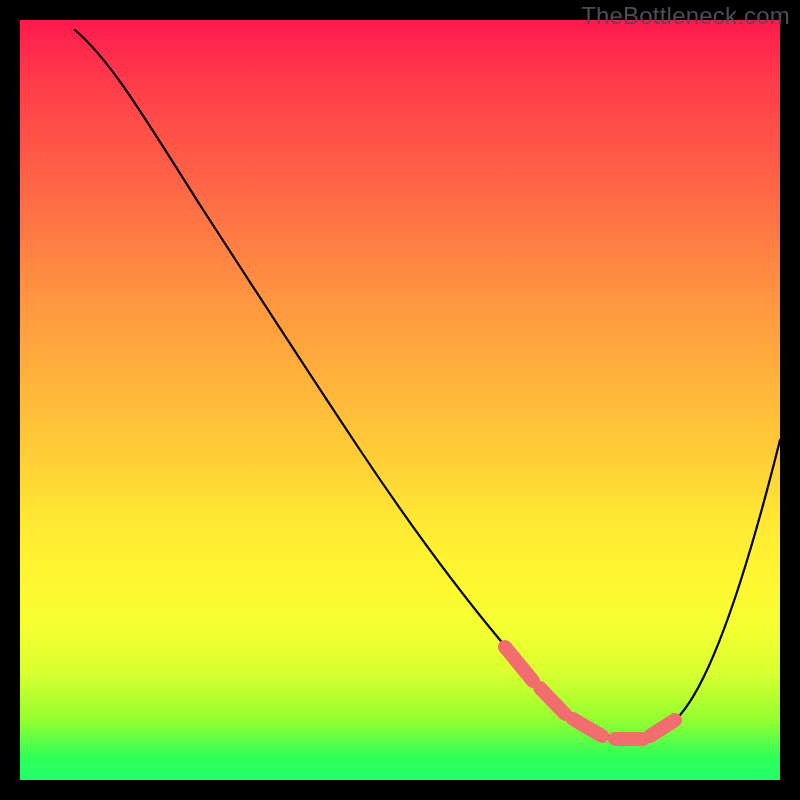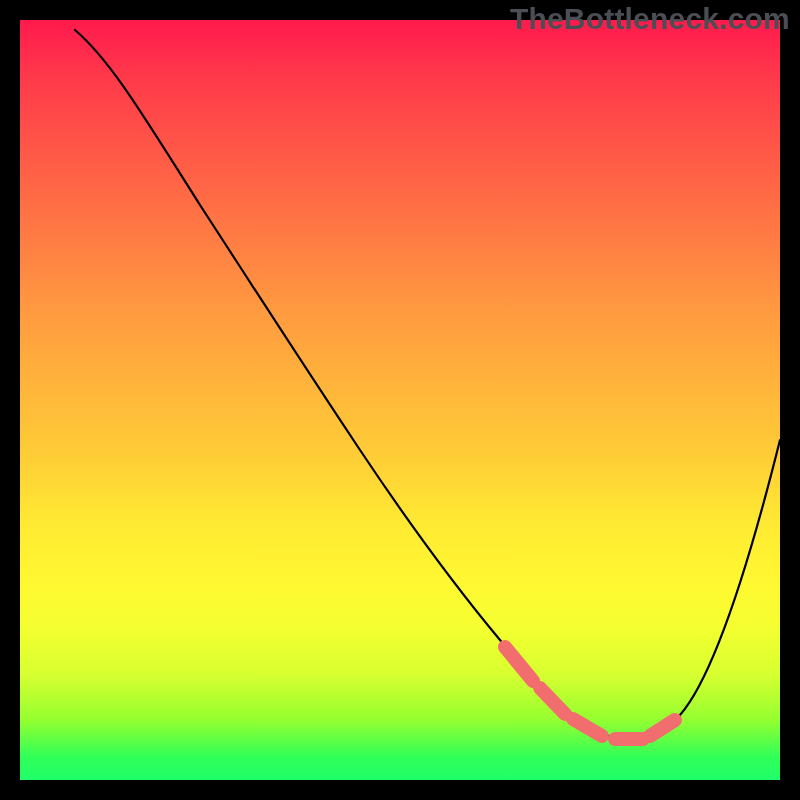--- a/index.html
+++ b/index.html
@@ -32,22 +32,22 @@
       #96ff30 92%,
       #30ff58 97%,
       #1fff6a 100%
     );
   }
   .watermark {
     position: absolute;
     top: 2px;
     right: 10px;
     color: #4b4f55;
-    font-size: 30px;
-    font-weight: 700;
+    font-size: 24px;
+    font-weight: 400;
     letter-spacing: 0.2px;
     z-index: 20;
   }
   svg.curve {
     position: absolute;
     left: 0;
     top: 0;
     width: 760px;
     height: 760px;
     z-index: 10;

